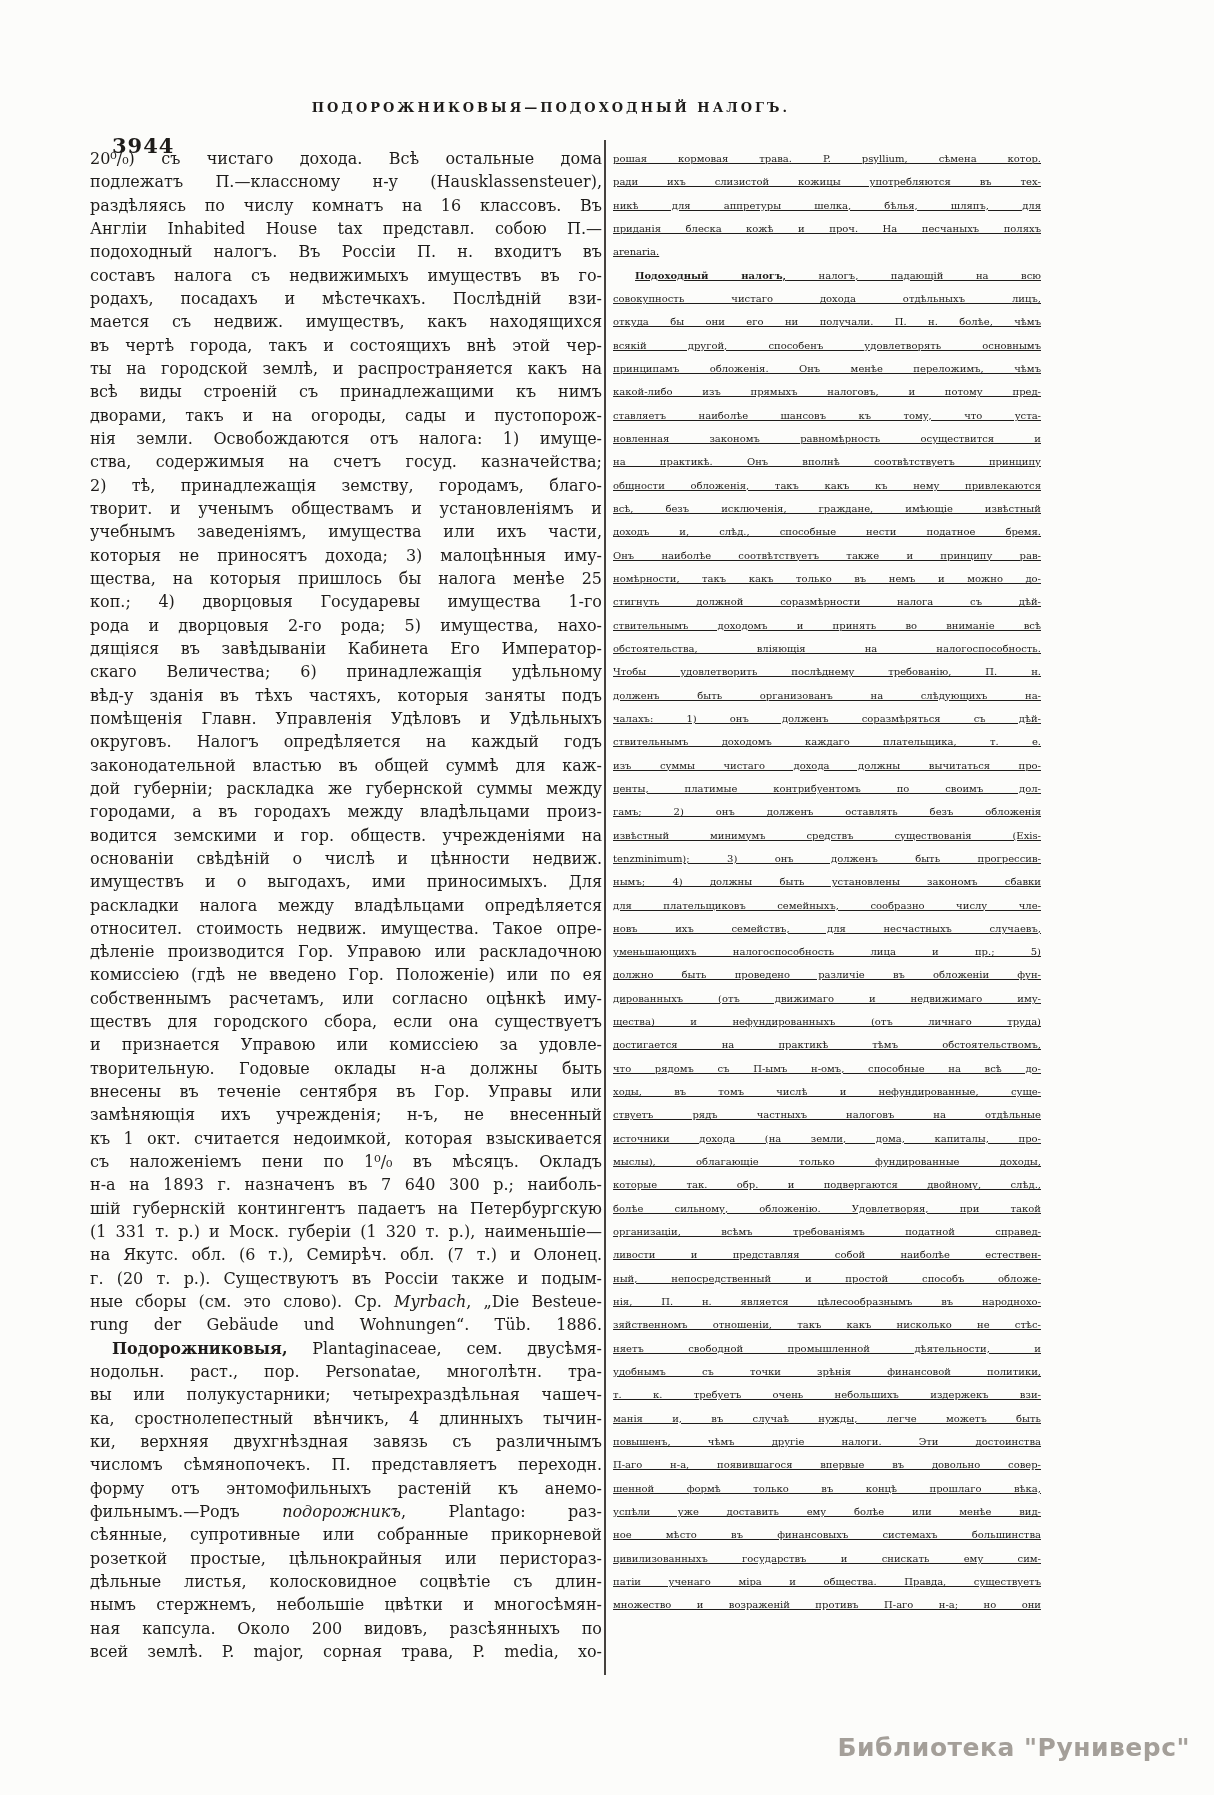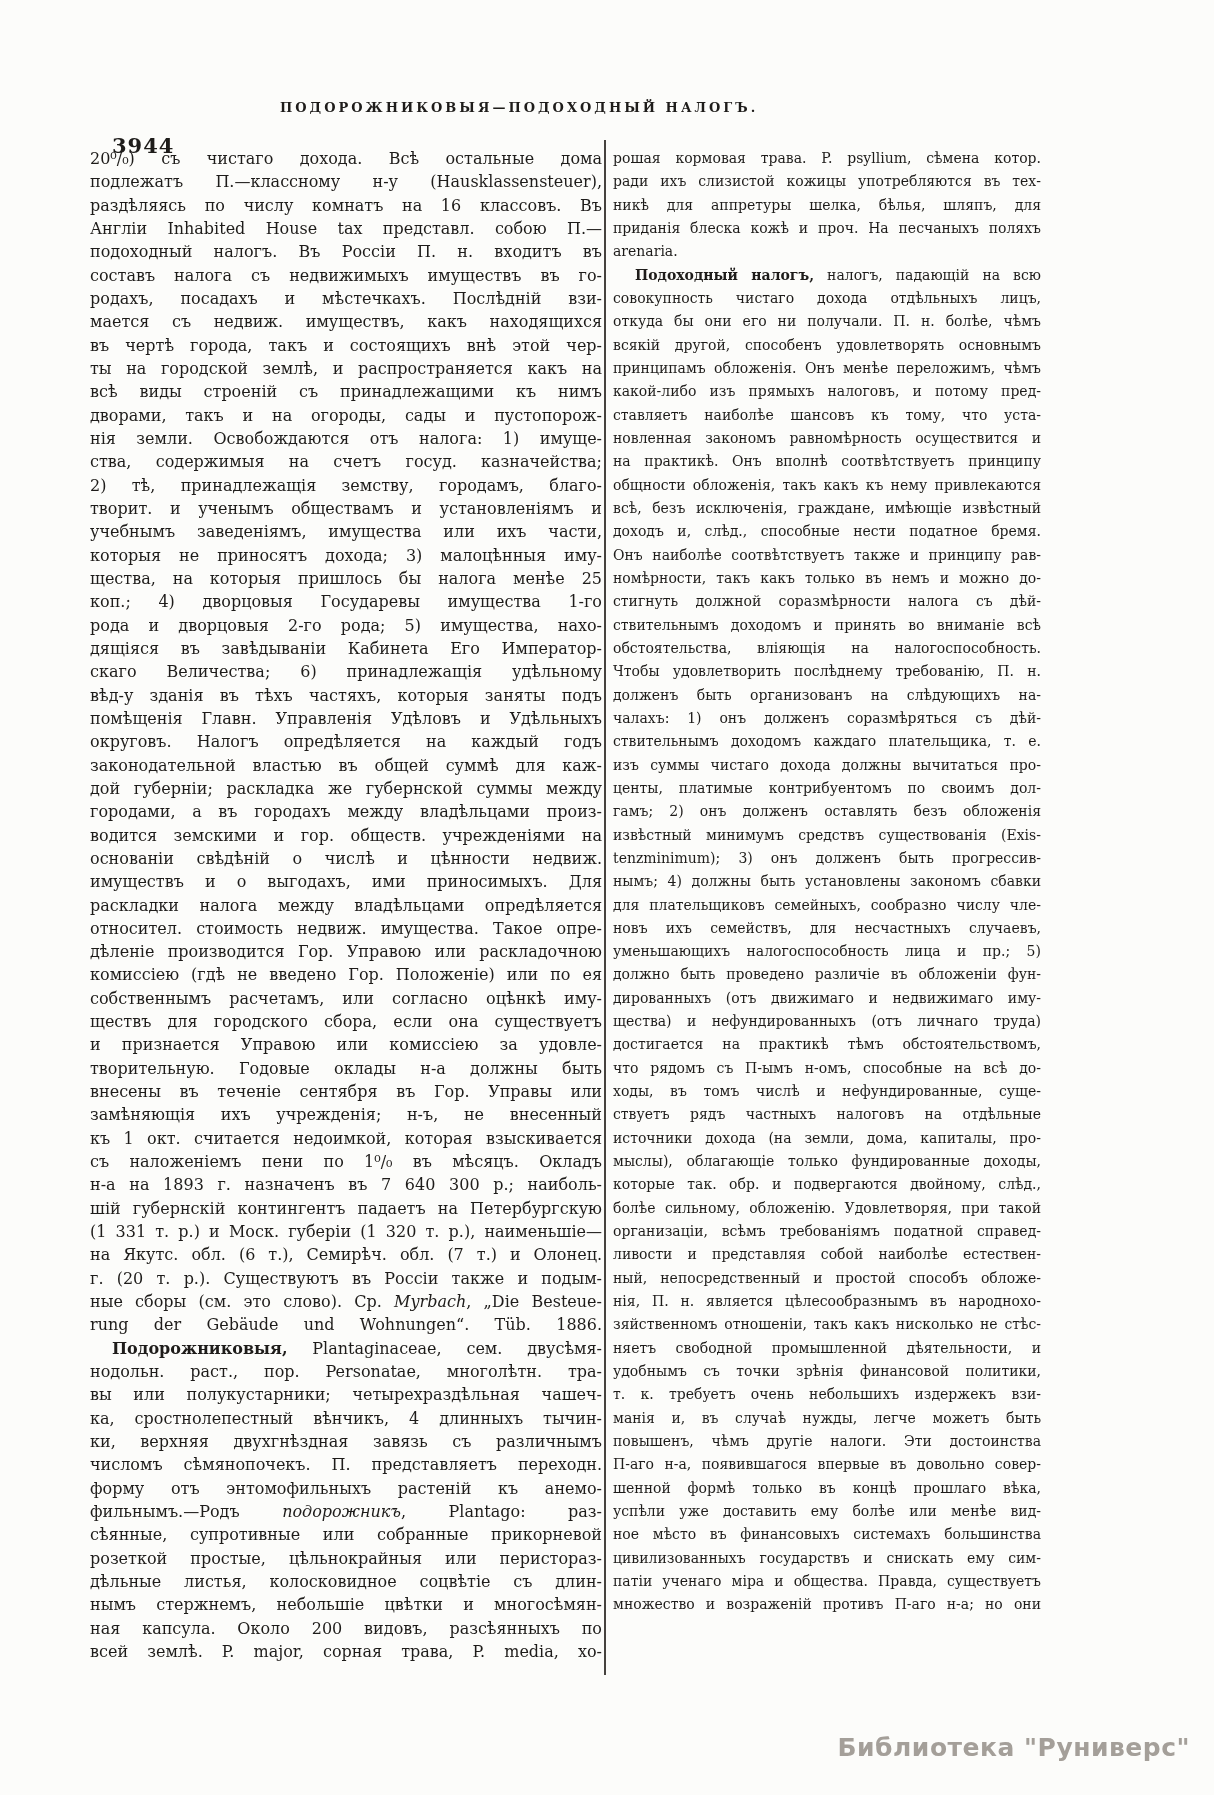--- a/index.html
+++ b/index.html
@@ -18,35 +18,35 @@
     left: 112px; top: 93px;
     font-size: 21px;
     font-weight: bold;
     letter-spacing: 1px;
     margin-top: 40px;
   }
   .htitle {
     position: absolute;
     left: 280px; top: 100px;
     width: 510px;
-    text-align: left;
+    text-align: right;
     font-size: 13px;
     font-weight: bold;
     letter-spacing: 3px;
     white-space: nowrap;
   }
   .divider {
     position: absolute;
     left: 604px; top: 140px;
     width: 2px; height: 1535px;
     background: #46423e;
   }
   .col { position: absolute; top: 147px; }
   .col-left  { left: 90px;  width: 512px; font-size: 16px; }
-  .col-right { left: 613px; width: 428px; font-size: 14px; }
+  .col-right { left: 613px; width: 428px; font-size: 10px; text-decoration: underline; }
   .tline {
     height: 23.34px;
     line-height: 23.34px;
     text-align: justify;
     text-align-last: justify;
     overflow: hidden;
     white-space: normal;
   }
   .tline.noj { text-align-last: left; }
   .tline.indent { text-indent: 22px; }

